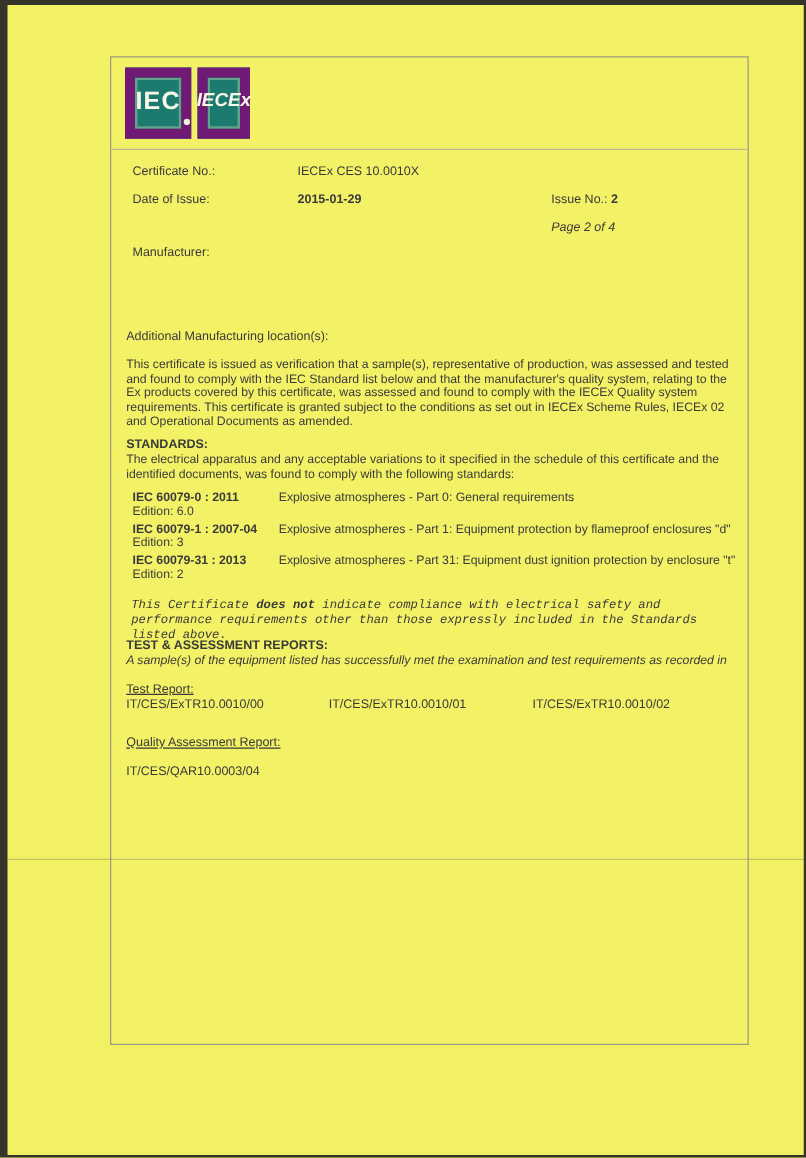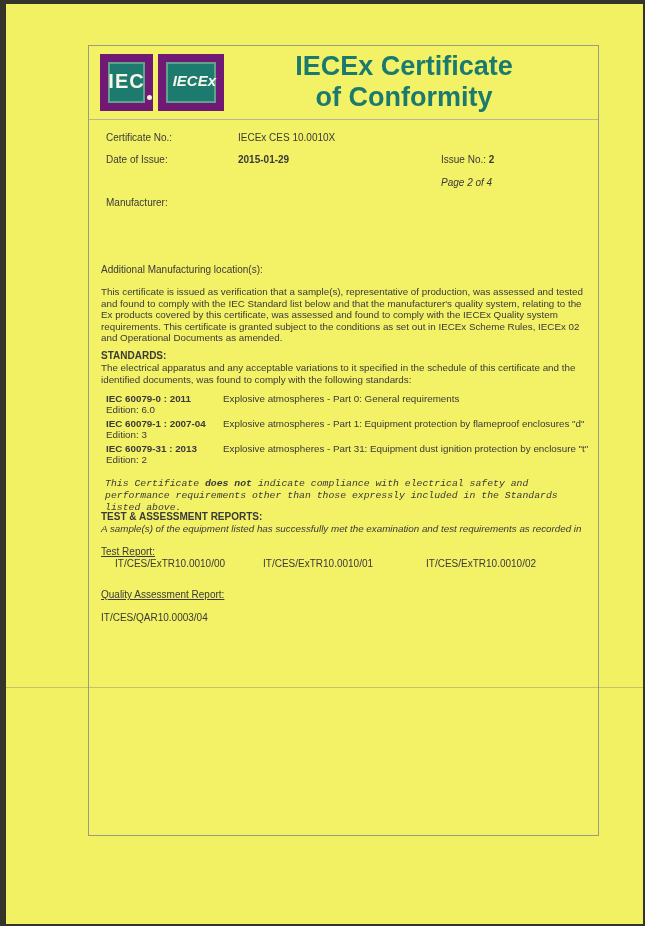--- a/index.html
+++ b/index.html
@@ -28,21 +28,21 @@
     border-bottom:1px solid #b9b894;
   }
   .logos{position:absolute;left:11px;top:8px;display:flex;gap:5px;}
   .logo{
     width:53px;height:57px;background:#1d7a6e;color:#f6f7e8;
     border:8px solid #701a75;box-sizing:border-box;
     display:flex;flex-direction:column;align-items:center;justify-content:center;
     box-shadow:inset 0 0 0 2px rgba(220,240,200,.35);
   }
   .logo.iec .logo-text{font-size:20px;font-weight:bold;letter-spacing:1px;line-height:20px;}
-  .logo.iecex{width:66px;align-items:flex-end;}
+  .logo.iecex{width:42px;}
   .logo.iecex .logo-text{font-size:15px;font-weight:bold;font-style:italic;line-height:16px;}
   .logo-bars{width:36px;margin-top:4px;position:relative;}
   .logo-bars .bar{height:2px;background:#eef3da;margin-top:2px;}
   .logo-bars .dot{
     position:absolute;right:-7px;top:0;width:5px;height:5px;border-radius:50%;
     background:#eef3da;
   }
   .title{
     position:absolute;left:125px;right:4px;top:5px;text-align:center;
     color:#1a7a6e;font-weight:bold;font-size:27px;line-height:31px;
@@ -82,24 +82,20 @@
             <span class="bar"></span><span class="bar"></span><span class="dot"></span>
           </span>
         </div>
         <div class="logo iecex">
           <span class="logo-text">IECEx</span>
           <span class="logo-bars">
             <span class="bar"></span><span class="bar"></span>
           </span>
         </div>
       </div>
-      <div class="title">
-        <div>IECEx Certificate</div>
-        <div>of Conformity</div>
-      </div>
     </div>
 
     <span class="t" style="left:17px;top:86px;text-align:right;">Certificate No.:</span>
     <span class="t" style="left:149px;top:86px;">IECEx CES 10.0010X</span>
 
     <span class="t" style="left:17px;top:108px;">Date of Issue:</span>
     <span class="t b" style="left:149px;top:108px;">2015-01-29</span>
     <span class="t" style="left:352px;top:108px;"><span>Issue No.:</span>&nbsp;<span class="b">2</span></span>
 
     <span class="t" style="left:352px;top:131px;font-style:italic;">Page 2 of 4</span>
@@ -136,21 +132,21 @@
         <div class="std-col2">Explosive atmospheres - Part 31: Equipment dust ignition protection by enclosure "t"</div>
       </div>
     </div>
 
     <div class="disclaimer"><span>This Certificate </span><span class="b">does not</span><span> indicate compliance with electrical safety and performance requirements other than those expressly included in the Standards listed above.</span></div>
 
     <span class="t b" style="left:12px;top:465px;">TEST &amp; ASSESSMENT REPORTS:</span>
     <div class="para i" style="left:12px;top:477px;width:488px;">A sample(s) of the equipment listed has successfully met the examination and test requirements as recorded in</div>
 
     <span class="t u" style="left:12px;top:500px;">Test Report:</span>
-    <span class="t" style="left:26px;top:512px;">IT/CES/ExTR10.0010/00</span>
+    <span class="t" style="left:12px;top:512px;">IT/CES/ExTR10.0010/00</span>
     <span class="t" style="left:174px;top:512px;text-align:right;">IT/CES/ExTR10.0010/01</span>
     <span class="t" style="left:337px;top:512px;">IT/CES/ExTR10.0010/02</span>
 
     <span class="t u" style="left:12px;top:543px;">Quality Assessment Report:</span>
     <span class="t" style="left:12px;top:566px;">IT/CES/QAR10.0003/04</span>
 
   </div>
 
   <div class="fold-line"></div>
 </div>

